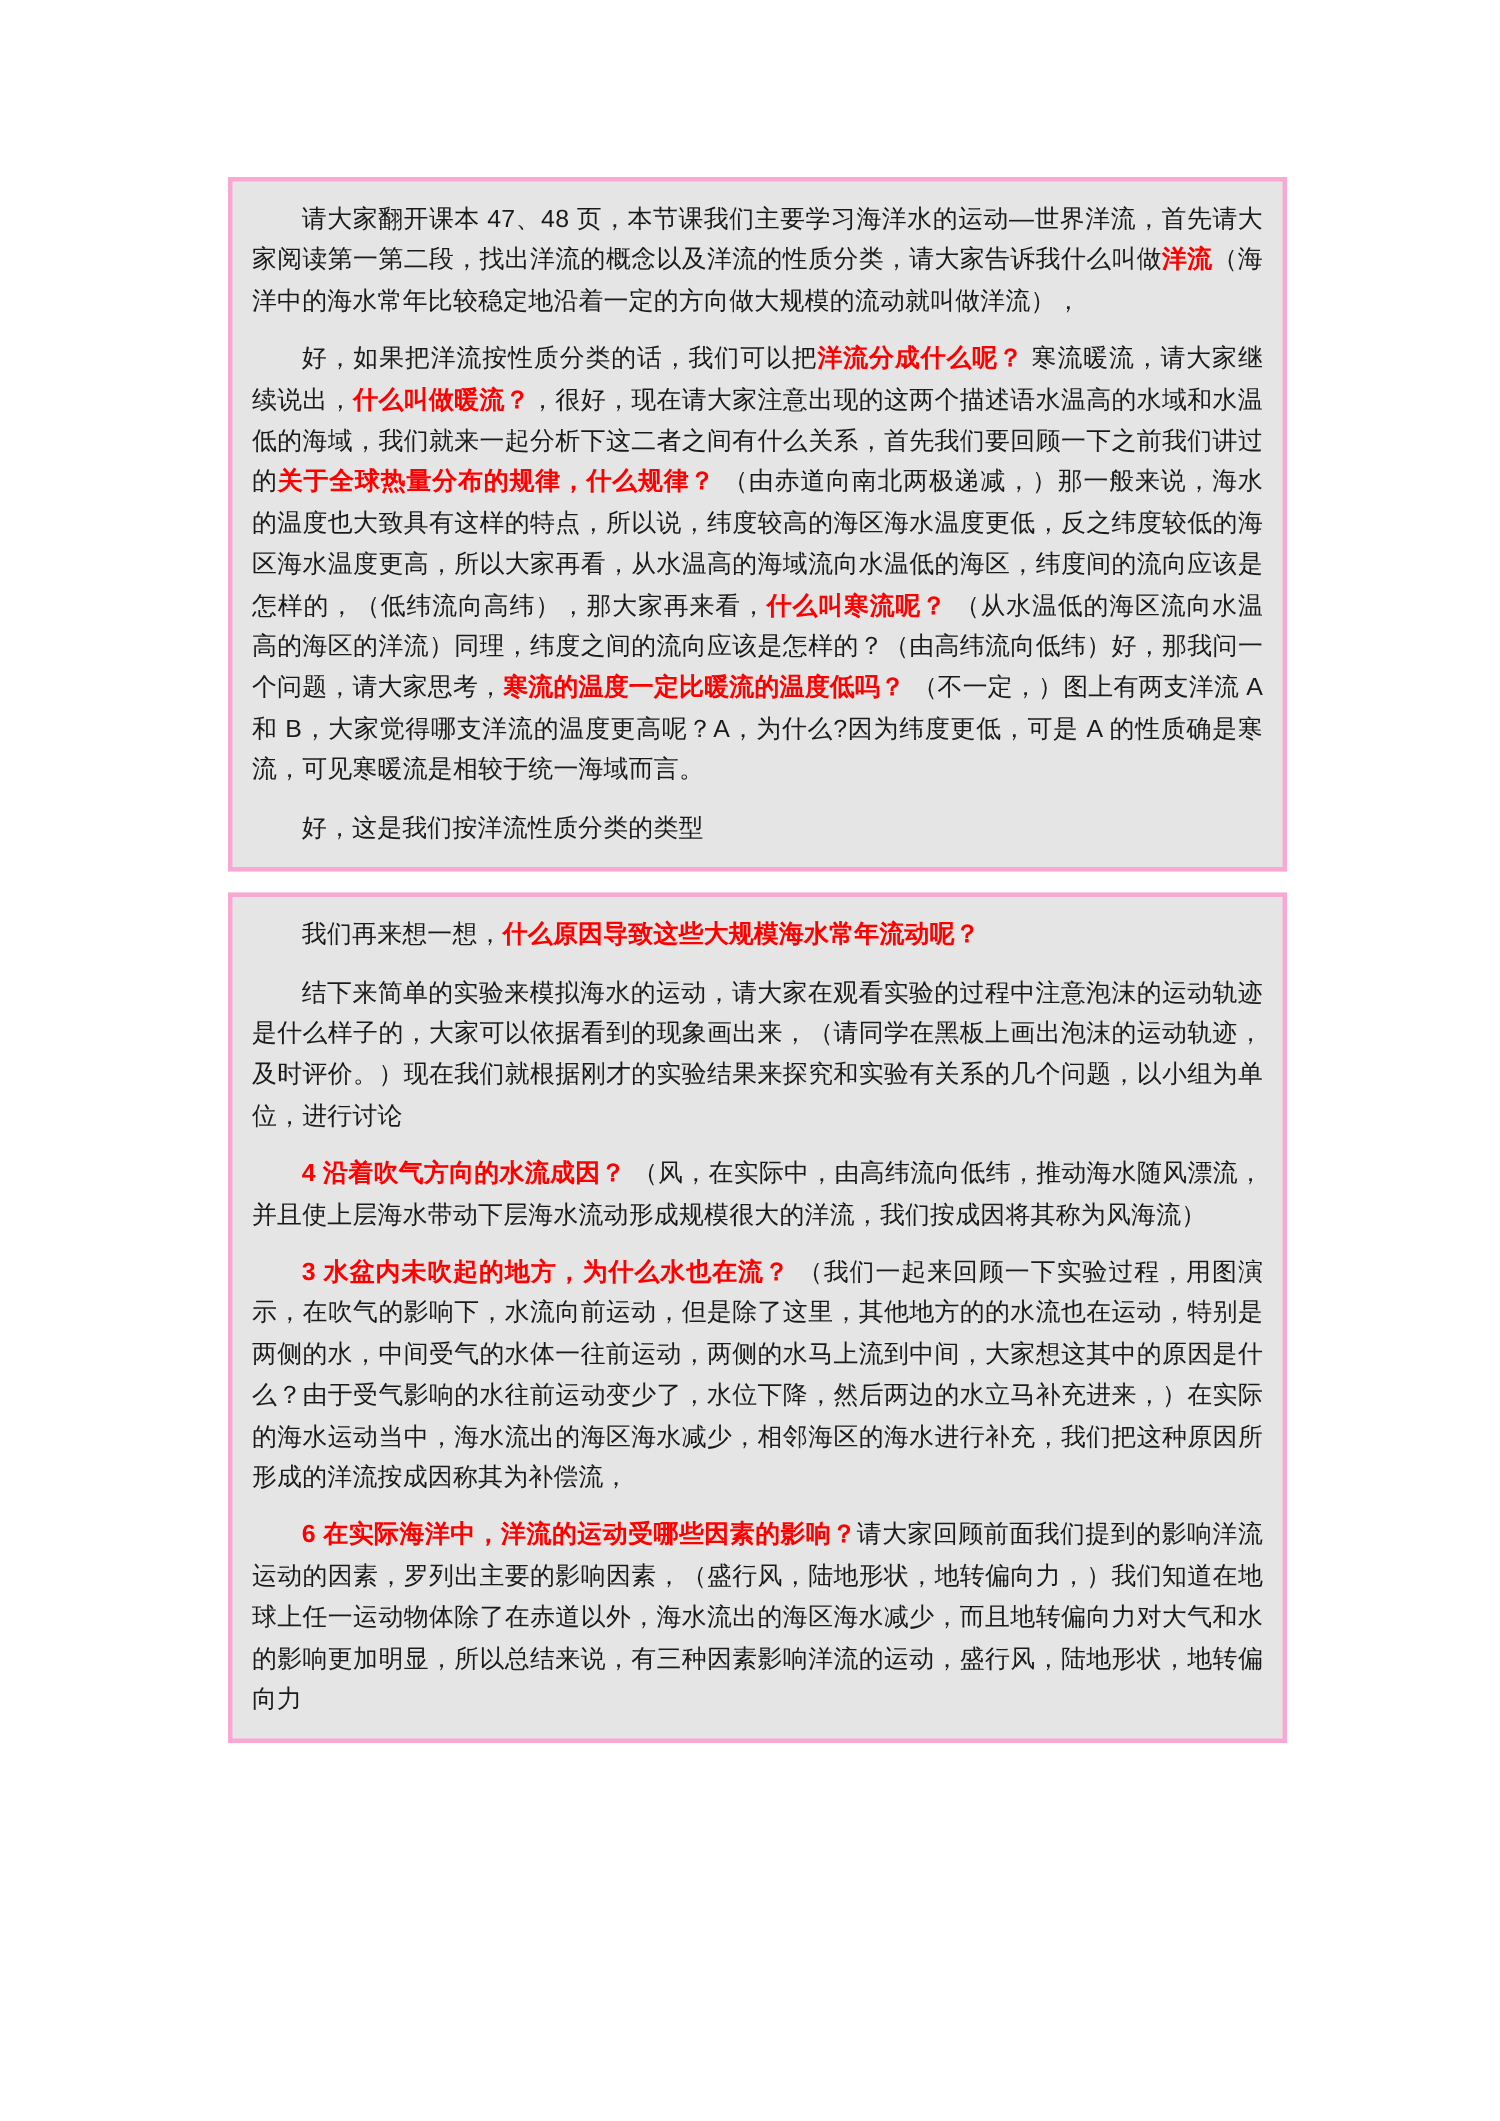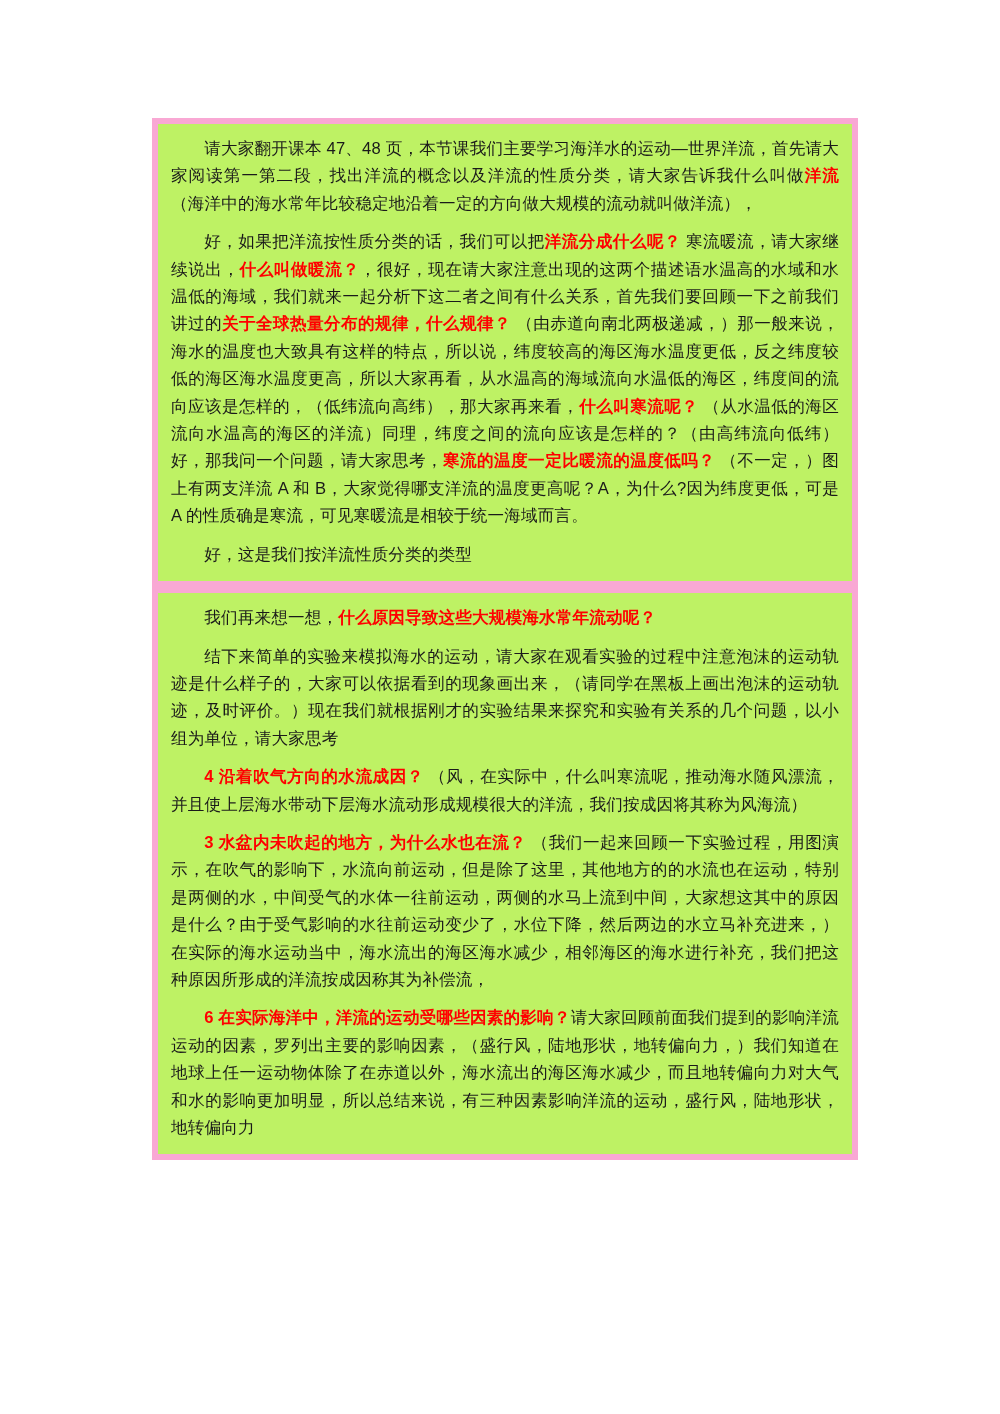--- a/index.html
+++ b/index.html
@@ -23,25 +23,26 @@
   .doc-body {
     position: absolute;
     left: 152px;
     top: 118px;
     width: 706px;
   }
 
   
   .tbl {
     width: 100%;
-    border: 6px solid #f9a8d4;
+    border: 3px solid #f9a8d4;
     box-sizing: border-box;
-    background: #bef264;
+    background: #e5e5e5;
   }
   .tbl + .tbl {
+    margin-top: 14px;
   }
   .cell {
     padding: 11px 13px 13px 13px;
   }
 
   
   p.para {
     margin: 0 0 0 0;
     font-size: 16.6px;
     line-height: 27.4px;
@@ -78,23 +79,23 @@
         <p class="para indent">好，这是我们按洋流性质分类的类型</p>
 
       </div>
     </div>
 
     <div class="tbl">
       <div class="cell">
 
         <p class="para indent"><span>我们再来想一想，</span><span class="r">什么原因导致这些大规模海水常年流动呢？</span></p>
 
-        <p class="para indent">结下来简单的实验来模拟海水的运动，请大家在观看实验的过程中注意泡沫的运动轨迹是什么样子的，大家可以依据看到的现象画出来，（请同学在黑板上画出泡沫的运动轨迹，及时评价。）现在我们就根据刚才的实验结果来探究和实验有关系的几个问题，以小组为单位，请大家思考</p>
+        <p class="para indent">结下来简单的实验来模拟海水的运动，请大家在观看实验的过程中注意泡沫的运动轨迹是什么样子的，大家可以依据看到的现象画出来，（请同学在黑板上画出泡沫的运动轨迹，及时评价。）现在我们就根据刚才的实验结果来探究和实验有关系的几个问题，以小组为单位，进行讨论</p>
 
-        <p class="para indent"><span class="r">4 沿着吹气方向的水流成因？</span><span> （风，在实际中，什么叫寒流呢，推动海水随风漂流，并且使上层海水带动下层海水流动形成规模很大的洋流，我们按成因将其称为风海流）</span></p>
+        <p class="para indent"><span class="r">4 沿着吹气方向的水流成因？</span><span> （风，在实际中，由高纬流向低纬，推动海水随风漂流，并且使上层海水带动下层海水流动形成规模很大的洋流，我们按成因将其称为风海流）</span></p>
 
 
         <p class="para indent"><span class="r">3 水盆内未吹起的地方，为什么水也在流？</span><span> （我们一起来回顾一下实验过程，用图演示，在吹气的影响下，水流向前运动，但是除了这里，其他地方的的水流也在运动，特别是两侧的水，中间受气的水体一往前运动，两侧的水马上流到中间，大家想这其中的原因是什么？由于受气影响的水往前运动变少了，水位下降，然后两边的水立马补充进来，）在实际的海水运动当中，海水流出的海区海水减少，相邻海区的海水进行补充，我们把这种原因所形成的洋流按成因称其为补偿流，</span></p>
 
         <p class="para indent"><span class="r">6 在实际海洋中，洋流的运动受哪些因素的影响？</span><span>请大家回顾前面我们提到的影响洋流运动的因素，罗列出主要的影响因素，（盛行风，陆地形状，地转偏向力，）我们知道在地球上任一运动物体除了在赤道以外，海水流出的海区海水减少，而且地转偏向力对大气和水的影响更加明显，所以总结来说，有三种因素影响洋流的运动，盛行风，陆地形状，地转偏向力</span></p>
 
       </div>
     </div>
 
   </div>

